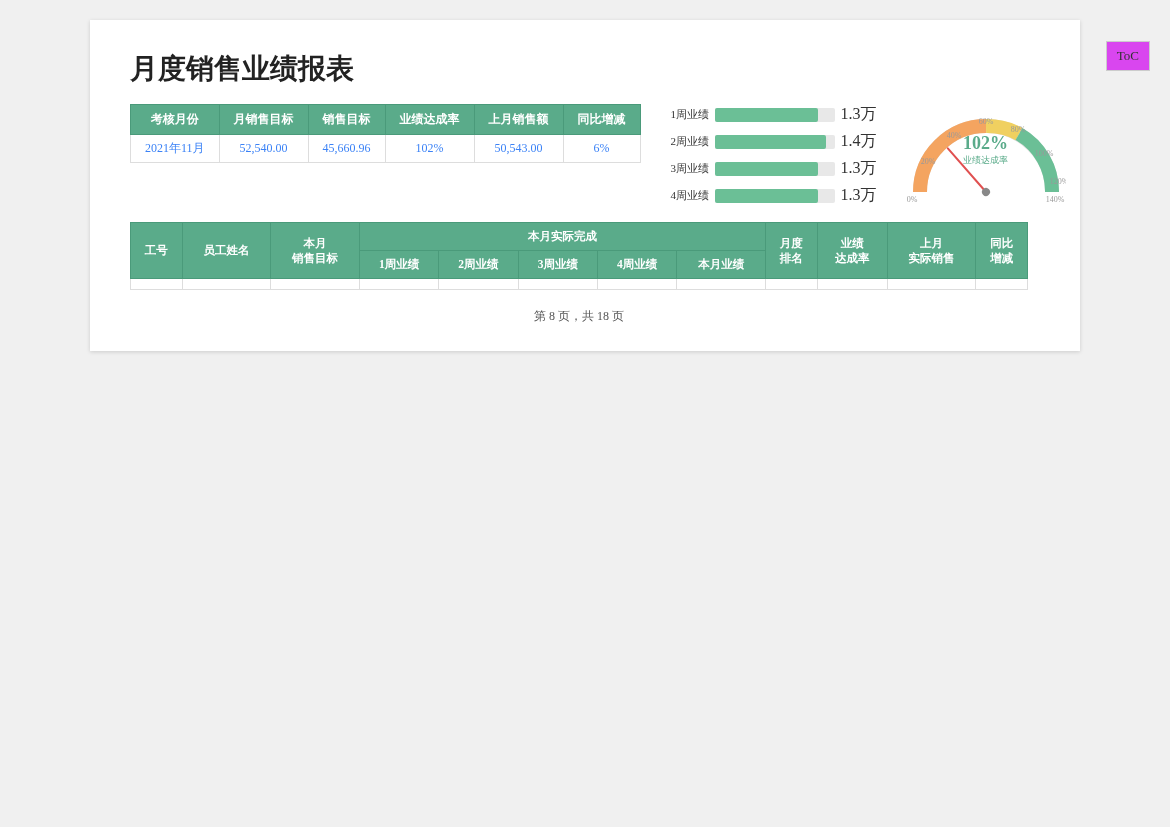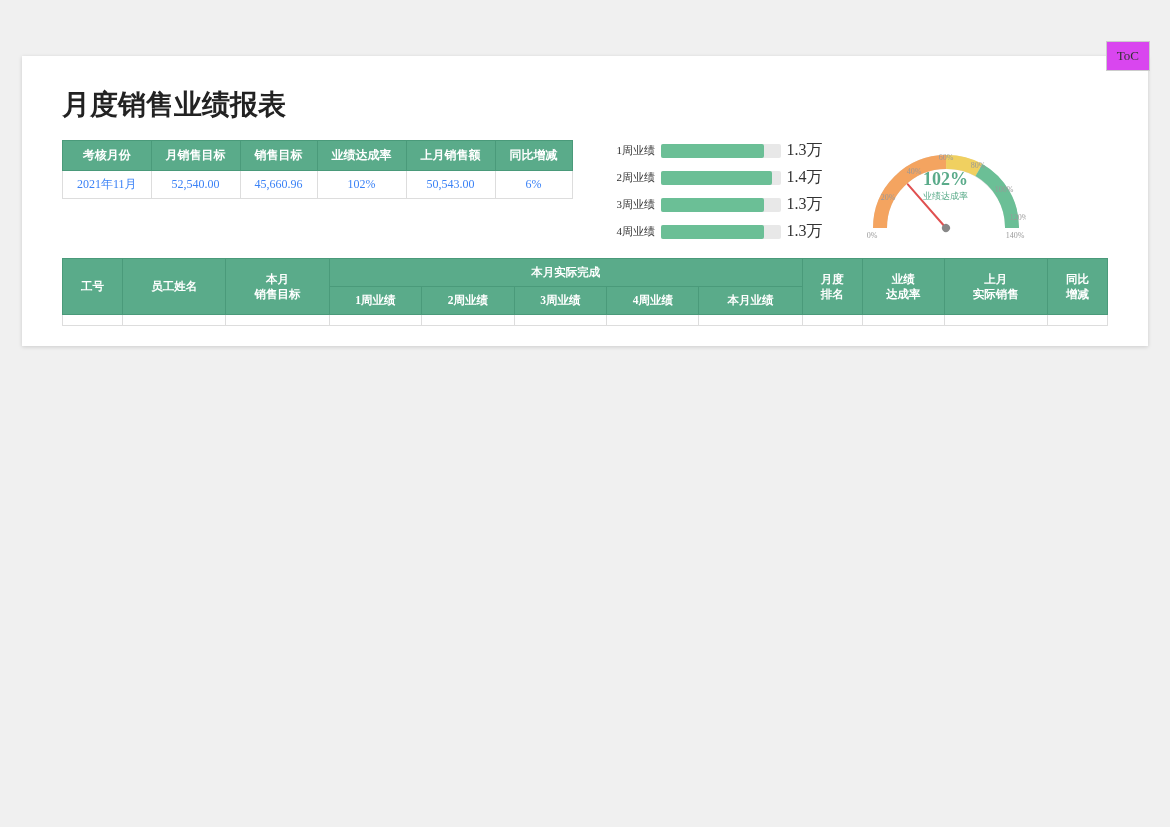--- a/index.html
+++ b/index.html
@@ -7,38 +7,37 @@
       width: 1170px;
       min-height: 827px;
       background: #f0f0f0;
       font-family: 'SimSun', 'STSong', serif;
       display: flex;
       flex-direction: column;
       align-items: center;
       padding: 20px 0;
     }
     .page {
-      width: 1126px;
+      width: 990px;
       background: #fff;
-      padding: 30px 40px 20px 40px;
+      padding: 30px 52px 20px 40px;
       box-shadow: 0 1px 4px rgba(0,0,0,0.15);
-      margin-top: 36px;
     }
     .page-title {
       font-size: 28px;
       font-weight: bold;
       color: #222;
       margin-bottom: 16px;
       font-family: 'SimHei', 'STHeiti', sans-serif;
     }
     
     .summary-section {
       display: flex;
       align-items: flex-start;
-      gap: 44px;
+      gap: 30px;
       margin-bottom: 16px;
     }
     .summary-table-wrap {
       flex: 0 0 auto;
     }
     .summary-table {
       border-collapse: collapse;
       font-size: 12px;
     }
     .summary-table th {
@@ -309,13 +308,14 @@
             <td></td>
             <td></td>
           <td></td>
             <td></td>
             <td></td>
         </tr>
       </tbody>
     </table>
   </div>
 
+  <div class="page-footer">第 8 页，共 18 页</div>
 </div>
 
 </body></html>

